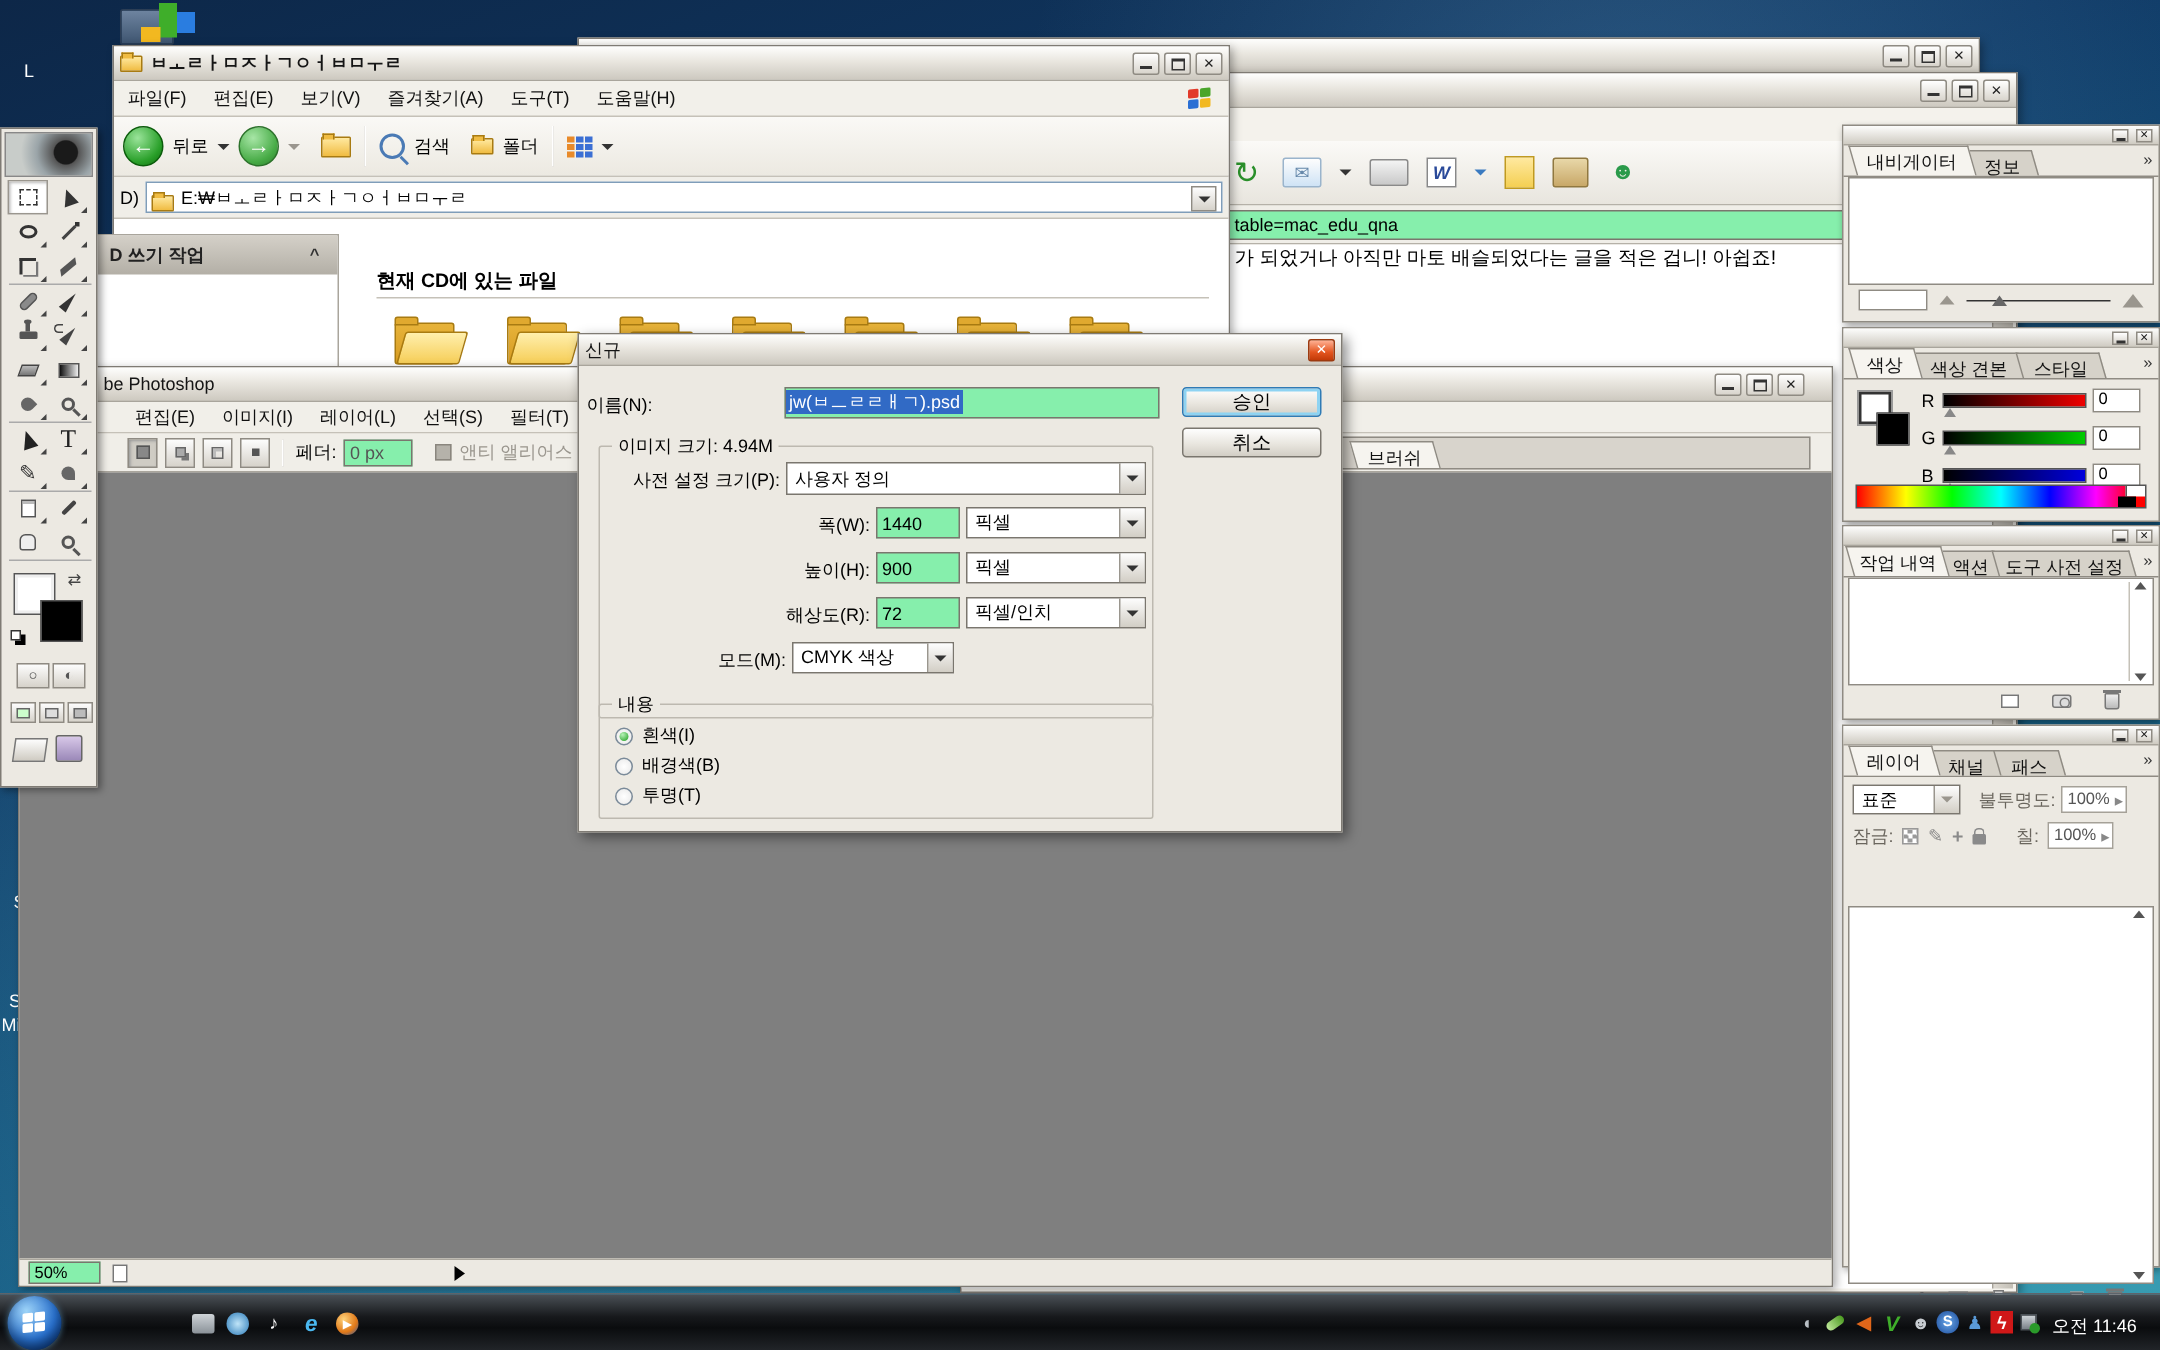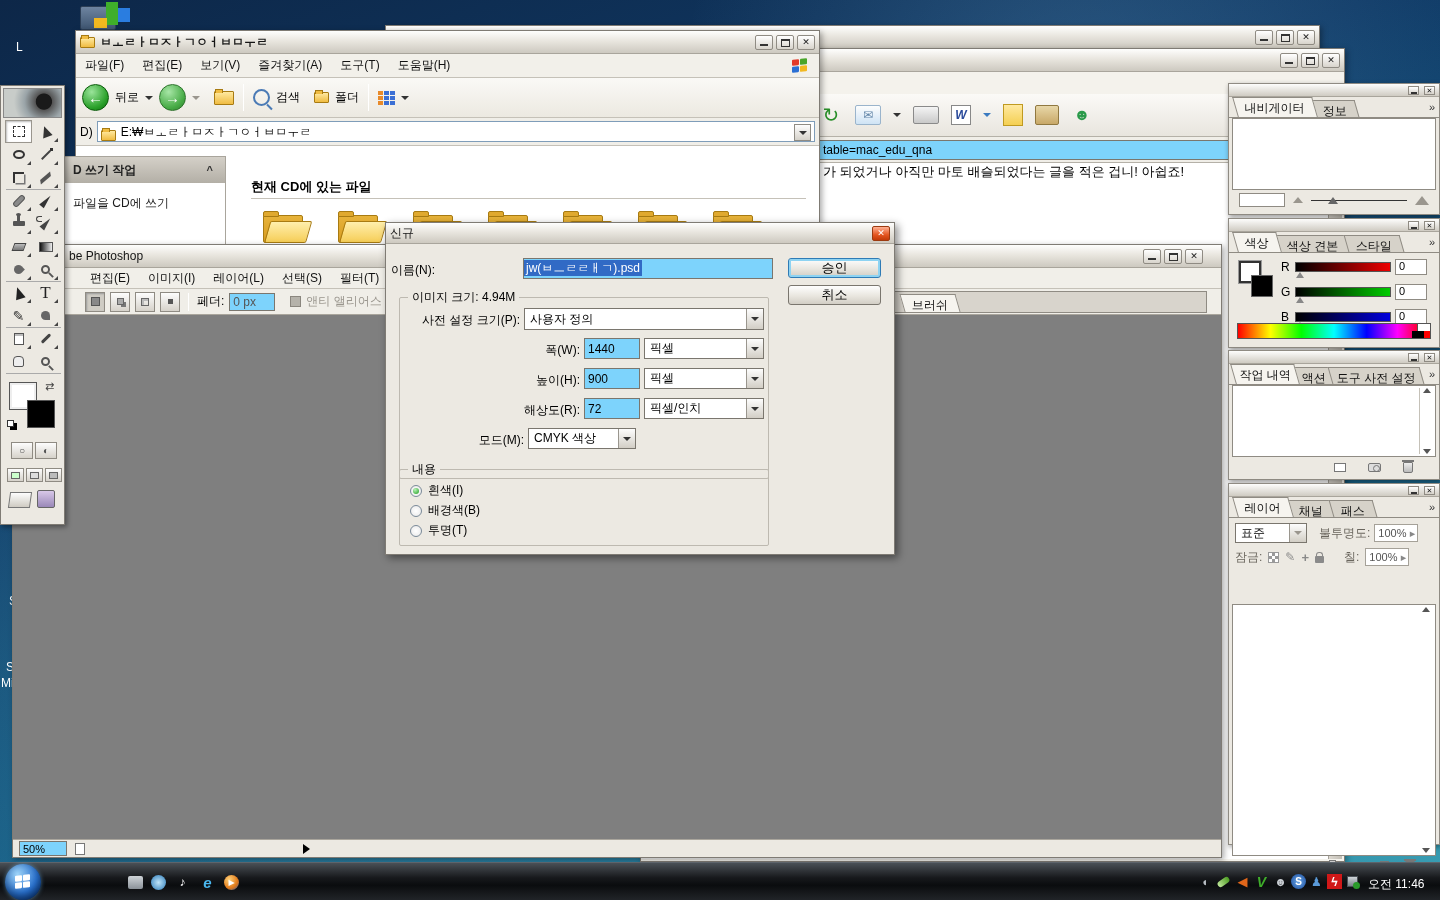--- a/index.html
+++ b/index.html
@@ -25,21 +25,21 @@
 .car.dis{border-top-color:#9a968e}
 .sfold{width:15px;height:11px;background:linear-gradient(#ffe9a0,#f0bc42);border:1px solid #a87b12;border-radius:1px;position:relative;flex:none}
 .sfold::before{content:"";position:absolute;left:0;top:-3px;width:6px;height:3px;background:#f0bc42;border:1px solid #a87b12;border-bottom:none}
 .bfolder{position:absolute;width:46px;height:36px}
 .bfolder .bk{position:absolute;left:2px;top:5px;width:40px;height:28px;background:linear-gradient(#e7b33a,#d79c22);border:1px solid #a87b12;border-radius:2px}
 .bfolder .tb{position:absolute;left:2px;top:1px;width:16px;height:6px;background:#e0a92f;border:1px solid #a87b12;border-radius:2px 2px 0 0}
 .bfolder .fr{position:absolute;left:3px;top:11px;width:42px;height:22px;background:linear-gradient(#ffefad,#f6ce58);border:1px solid #a87b12;border-radius:2px;transform:skewX(-16deg);transform-origin:bottom left}
 .navbtn{width:27px;height:27px;border-radius:50%;background:radial-gradient(circle at 35% 28%,#9ae49a,#2aa02a 65%,#0c6b0c);color:#fff;display:flex;align-items:center;justify-content:center;font-weight:bold;font-size:15px;border:1px solid #0a5c0a}
 .combo{background:#fff;border:1px solid #7a766e;display:flex;align-items:center;padding-left:5px;font-size:12px;color:#000;position:absolute}
 .combo .dd{margin-left:auto;align-self:stretch;width:17px;background:linear-gradient(#fdfdfd,#d2cec5);border-left:1px solid #9a968e;display:flex;align-items:center;justify-content:center}
-.inp{position:absolute;background:#7dd3fc;border:1px solid #7a766e;font-size:12px;color:#000;padding:0 3px;font-family:"Liberation Sans","DejaVu Sans",sans-serif}
+.inp{position:absolute;background:#86efac;border:1px solid #7a766e;font-size:12px;color:#000;padding:0 3px;font-family:"Liberation Sans","DejaVu Sans",sans-serif}
 .btn{position:absolute;background:linear-gradient(#fefefe,#e9e6df 55%,#d2cec5);border:1px solid #7a766e;border-radius:3px;font-size:13px;color:#000;text-align:center}
 .btn.focus{border:1px solid #2f7bb5;box-shadow:inset 0 0 0 2px #8ed3f2}
 .grp{position:absolute;border:1px solid #bdb9b0;border-radius:2px}
 .grp .cap{position:absolute;top:-9px;left:8px;background:#ECE9E2;padding:0 4px;font-size:12px;color:#000;white-space:nowrap}
 .radio{width:12px;height:12px;border-radius:50%;background:radial-gradient(#fff,#e8e8e8);border:1px solid #7a8a99;position:relative;flex:none}
 .radio.sel::after{content:"";position:absolute;left:2px;top:2px;width:6px;height:6px;border-radius:50%;background:radial-gradient(circle at 35% 30%,#b8f2b8,#1c9c1c)}
 .panel{position:absolute;left:1228px;width:212px;background:#ECE9E2;border:1px solid #8f8b83;box-shadow:1px 2px 5px rgba(0,0,0,.4)}
 .ptbar{height:13px;background:linear-gradient(#fdfdfc,#cfcbc2);border-bottom:1px solid #a9a59c;position:relative}
 .pbtn{position:absolute;top:2px;width:11px;height:9px;background:linear-gradient(#fff,#d6d2ca);border:1px solid #8f8b83;font-size:7px;line-height:7px;text-align:center;color:#222}
 .tabrow{height:21px;display:flex;align-items:flex-end;padding-left:6px;position:relative;border-bottom:1px solid #8f8b83}
@@ -203,21 +203,20 @@
           </div>
       </div>
     </div>
 
     <div class="ab" style="left:0;top:115px;right:0;bottom:0;background:#fff">
       <div class="ab" style="left:-12px;top:10px;width:162px;height:90px;background:#fff;border:1px solid #a9a59c">
         <div style="height:26px;background:linear-gradient(#d4d0c8,#b3afa6);display:flex;align-items:center;padding:0 8px;font-size:12px;font-weight:bold;color:#222">
           <span>D 쓰기 작업</span>
           <span class="chev" style="font-weight:bold">^</span>
         </div>
-        <div style="padding:12px 8px;font-size:12px;color:#1a1a1a">파일을 CD에 쓰기</div>
       </div>
       <div class="ab txt" style="left:175px;top:32px;font-weight:bold;font-size:13px">현재 CD에 있는 파일</div>
       <div class="ab" style="left:175px;top:52px;width:555px;height:1px;background:#c5c1b8"></div>
       <div class="bfolder" style="left:185px;top:64px">
           <div class="bk"></div>
           <div class="tb"></div>
           <div class="fr"></div>
         </div>
       <div class="bfolder" style="left:260px;top:64px">
           <div class="bk"></div>

